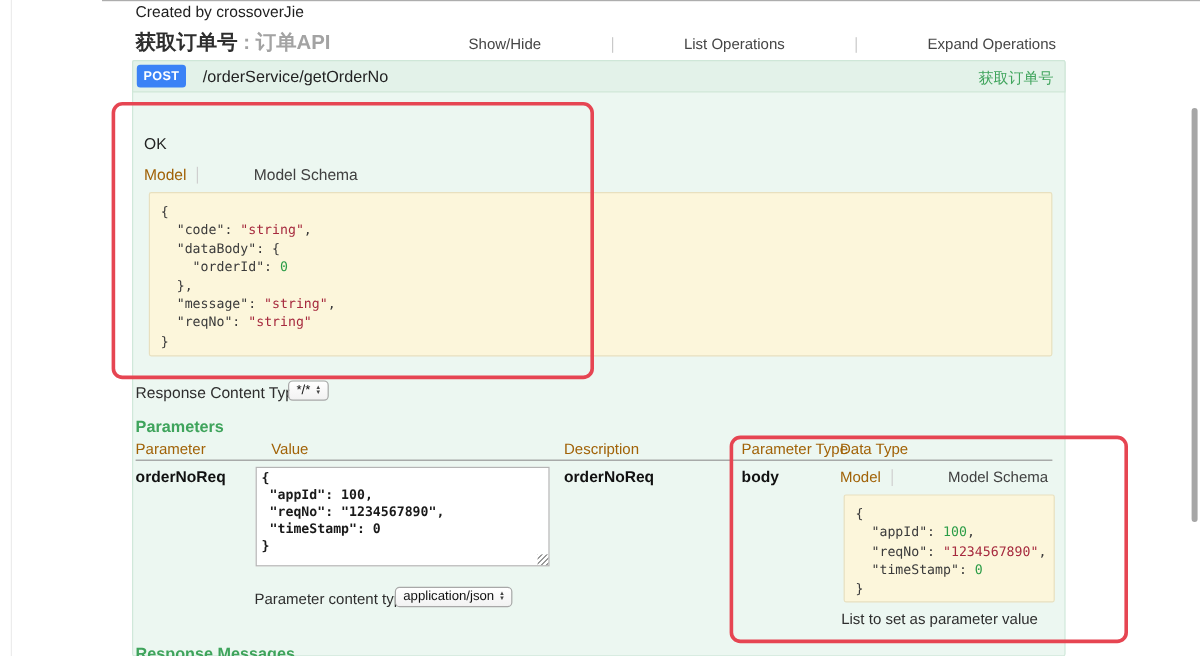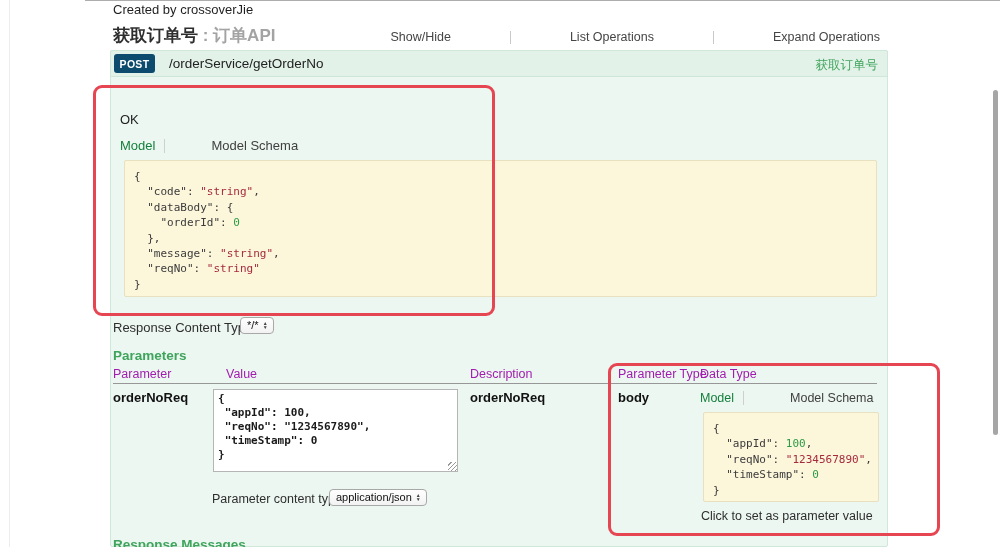--- a/index.html
+++ b/index.html
@@ -16,32 +16,32 @@
   .api-title .sep, .api-title .sub { color:#a3a3a3; }
 
   .header-links { position:absolute; top:30px; right:120px; font-size:12.5px; color:#454545; display:flex; align-items:center;gap:48px; }
   .header-links .lnk { cursor:pointer; }
   .header-links .pipe { width:1px; height:13px; background:#c9c9c9; margin:0 11px; }
 
   .op-panel { position:absolute; left:110px; top:50px; width:778px; height:497px;
               background:#ecf7f1; border:1px solid #d0e8da; border-radius:2px; }
   .op-header { position:absolute; left:110px; top:50px; width:778px; height:27px;
                background:#e3f2e9; border:1px solid #cfe7d8; border-radius:2px 2px 0 0; }
-  .post-badge { position:absolute; left:114px; top:54px; width:41px; height:19px; background:#0c4a6e;
+  .post-badge { position:absolute; left:114px; top:54px; width:41px; height:19px; background:#3b82f6;
                 border-radius:3px; color:#fff; font-size:10.5px; font-weight:bold; letter-spacing:.3px;
                 display:flex; align-items:center; justify-content:center; cursor:pointer; }
   .op-path { position:absolute; left:169px; top:56px; font-size:13.5px; color:#222; cursor:pointer; }
   .op-summary { position:absolute; top:57px; right:122px; font-size:12.5px; color:#3fa45c; cursor:pointer; }
 
   .green-head { font-size:13.5px; font-weight:bold; color:#3fa45c; position:absolute; }
   .rc-heading { left:120px; top:93px; }
   .rc-ok { position:absolute; left:120px; top:112px; font-size:13px; color:#222; }
 
   .tabs { position:absolute; display:flex; align-items:center; font-size:13px; }
-  .tabs .tab-off { color:#15803d; cursor:pointer;text-align:center; }
+  .tabs .tab-off { color:#a16207; cursor:pointer;text-align:center; }
   .tabs .tab-on  { color:#404040; cursor:pointer;margin-left:37px; }
   .tabs .tdiv { width:1px; height:14px; background:#cfcfcf; margin:0 9px; }
   .rc-tabs { left:120px; top:138px; }
   .dt-tabs { left:700px; top:391px; font-size:12.5px; }
 
   .code-block { position:absolute; background:#fcf6db; border:1px solid #e8e0bf; border-radius:2px;
                 font-family:"DejaVu Sans Mono","Liberation Mono",monospace; font-size:11px;
                 color:#3b3b3b; padding:8px 9px; white-space:pre; }
   .code-block div { line-height:15.4px; }
   .code-block .str { color:#a62a3e; }
@@ -51,21 +51,21 @@
 
   .rct-label { position:absolute; left:113px; top:320px; font-size:13px; color:#2e2e2e; }
   .fake-select { position:absolute; display:inline-flex; align-items:center; gap:4px;
                  border:1px solid #a8a8a8; border-radius:4px; background:linear-gradient(#fff,#f2f2f2);
                  padding:1px 5px 2px 6px; font-size:11px; color:#111; cursor:pointer; height:17px; }
   .stepper { display:flex; flex-direction:column; line-height:4px; font-size:5px; color:#444; }
   .sel-rct { left:240px; top:317px; }
   .sel-pct { left:329px; top:489px; }
 
   .params-heading { left:113px; top:348px; }
-  .col-head { position:absolute; top:367px; font-size:12.5px; color:#a21caf; }
+  .col-head { position:absolute; top:367px; font-size:12.5px; color:#a16207; }
   .col-1 { left:113px; } .col-2 { left:226px; } .col-3 { left:470px; } .col-4 { left:618px; } .col-5 { left:700px; }
   .thead-rule { position:absolute; left:113px; top:383px; width:764px; height:1px; background:#979797; }
 
   .cell-bold { position:absolute; top:390px; font-size:13px; font-weight:bold; color:#111; }
   .param-name { left:113px; } .param-desc { left:470px; } .param-type { left:618px; }
 
   .param-textarea { position:absolute; left:213px; top:389px; width:245px; height:83px;
                     border:1px solid #b5b5b5; background:#fff; resize:none;
                     font-family:"DejaVu Sans Mono","Liberation Mono",monospace; font-size:11px;
                     font-weight:bold; color:#1a1a1a; line-height:14px; padding:2px 4px; outline:none; }
@@ -151,21 +151,21 @@
   <div class="cell-bold param-desc">orderNoReq</div>
   <div class="cell-bold param-type">body</div>
 
   <div class="tabs dt-tabs">
     <span class="tab-off">Model</span>
     <span class="tdiv"></span>
     <span class="tab-on">Model Schema</span>
   </div>
 
   <div class="code-block dt-code"><div><span>{</span></div><div><span>  "appId": </span><span class="num">100</span><span>,</span></div><div><span>  "reqNo": </span><span class="str">"1234567890"</span><span>,</span></div><div><span>  "timeStamp": </span><span class="num">0</span></div><div><span>}</span></div></div>
-  <div class="dt-hint">Click to set as parameter value</div>
+  <div class="dt-hint">List to set as parameter value</div>
 
   <div class="pct-label">Parameter content type:</div>
   <div class="fake-select sel-pct">
     <span>application/json</span>
     <span class="stepper">
         <span>▲</span>
         <span>▼</span>
       </span>
   </div>
 

